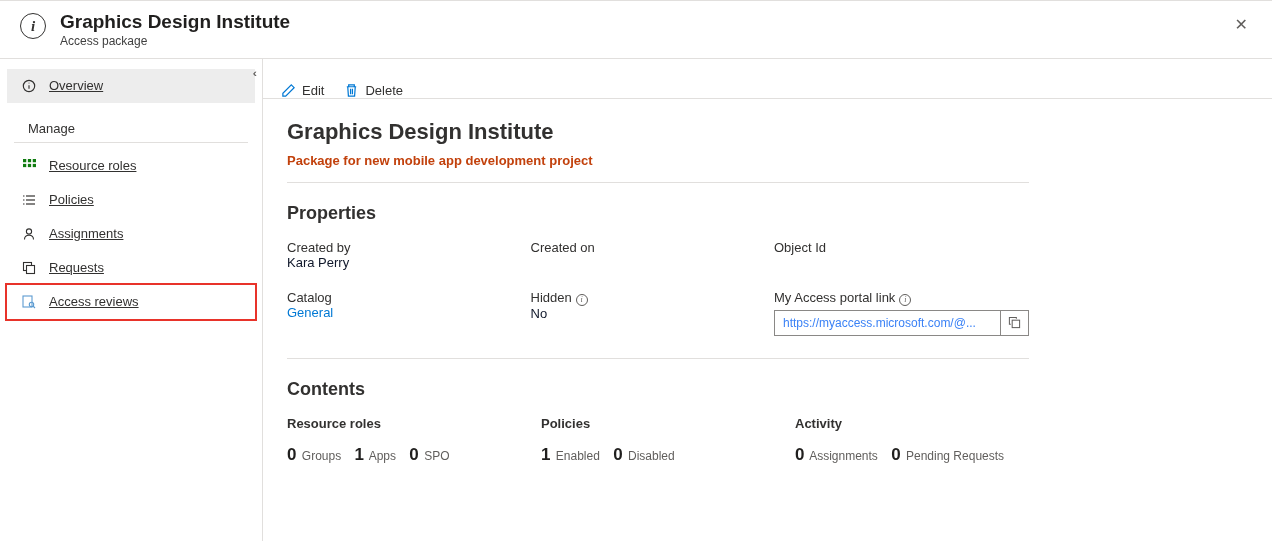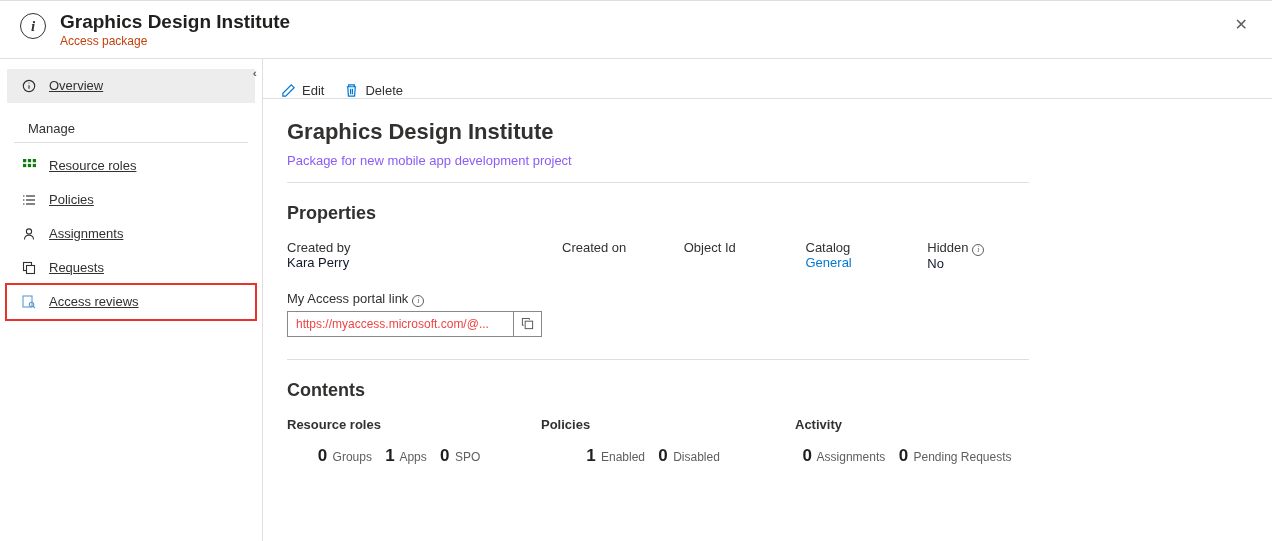--- a/index.html
+++ b/index.html
@@ -1,51 +1,51 @@
 <!DOCTYPE html>
 <html><head>
 <meta charset="utf-8">
 <style>
   * { box-sizing: border-box; margin: 0; padding: 0; }
   body { font-family: "Segoe UI", -apple-system, sans-serif; font-size: 13px; color: #323130; background: #fff; width: 1272px; height: 541px; overflow: hidden; }
   .header { display: flex; align-items: flex-start; padding: 10px 16px 10px 20px; border-top: 1px solid #e1dfdd; border-bottom: 1px solid #e1dfdd; }
   .header-icon { width: 26px; height: 26px; border: 1.8px solid #323130; border-radius: 50%; display: flex; align-items: center; justify-content: center; margin-right: 14px; margin-top: 2px; font-family: "Times New Roman", serif; font-style: italic; font-weight: bold; font-size: 15px; flex-shrink: 0;}
   .header-titles { flex: 1; display:flex; flex-direction:column; }
   .header-title { font-size: 19px; font-weight: 600; color: #201f1e; line-height: 1.2;}
-  .header-subtitle { font-size: 12px; color: #c2410c; margin-top: 0; }
+  .header-subtitle { font-size: 12px; color: #404040; margin-top: 0; }
   .close-x { font-size: 16px; color: #605e5c; cursor: pointer; padding: 4px 8px; align-self: flex-start;}
   .body { display: flex; height: calc(100% - 48px); }
   .sidebar { width: 263px; border-right: 1px solid #e1dfdd; position: relative; padding-top: 10px;}
   .collapse-chevron { position: absolute; top: 8px; right: 8px; font-size: 11px; color: #605e5c; cursor:pointer; letter-spacing:-3px;}
   .side-item { display: flex; align-items: center; height: 34px; padding: 0 14px; cursor: pointer; margin: 0 7px; text-decoration: underline; }
   .side-item.selected { background: #ededed; }
   .side-item .icon { width: 16px; height:16px; margin-right: 12px; display:flex; align-items:center; justify-content:center; color:#323130;}
   .side-item.highlighted { outline: 2px solid #e8332a; outline-offset: 0; margin: 0 7px; }
   .side-section { font-size: 13px; font-weight: 400; color: #323130; padding: 18px 14px 6px 14px; border-bottom: 1px solid #e1dfdd; margin: 0 14px 6px 14px;}
   .side-label { font-size: 13px; }
   .main { flex: 1; padding: 0 0 0 0; overflow:auto;}
   .toolbar { display:flex; align-items:flex-end; height: 40px; padding: 0 18px; border-bottom: 1px solid #e1dfdd;}
   .tool-btn { display:flex; align-items:center; margin-right: 20px; cursor:pointer; font-size: 13px; color:#323130;}
   .tool-btn .ticon { width:15px; height:15px; margin-right:6px; color:#0078d4;}
   .content { padding: 20px 24px 0 24px; max-width: 790px;}
   .page-title { font-size: 22px; font-weight: 700; margin-bottom: 8px; }
-  .page-desc { font-size: 13px; color: #8b5cf6; margin-bottom: 8px; }
+  .page-desc { font-size: 13px; color: #c2410c; margin-bottom: 8px; font-weight: bold; }
   hr.sep { border:0; border-top: 1px solid #e1dfdd; margin: 14px 0 20px 0;}
   .section-title { font-size: 18px; font-weight: 700; margin-bottom: 16px; }
-  .prop-grid { display:grid; grid-template-columns: repeat(5, 1fr); row-gap: 6px; column-gap: 20px; margin-bottom: 22px;}
+  .prop-grid { display:grid; grid-template-columns: repeat(3, 1fr); row-gap: 6px; column-gap: 20px; margin-bottom: 22px;}
   .prop-label { font-size: 13px; color: #323130; }
   .prop-value { font-size: 13px; color: #0f172a; margin-bottom: 14px;}
   .prop-value.link { color: #0078d4; cursor:pointer;}
   .info-dot { display:inline-flex; width:12px; height:12px; border:1px solid #605e5c; border-radius:50%; align-items:center; justify-content:center; font-size:8px; margin-left:4px; color:#605e5c; font-style:italic; font-family:serif; line-height:1;}
   .url-box { display:flex; align-items:center; border:1px solid #8a8886; height:26px; width: 255px; margin-top:4px;}
-  .url-box input { border:0; flex:1; padding: 0 8px; font-size:12px; color:#ef4444; outline:none; text-overflow: ellipsis; min-width:0;}
+  .url-box input { border:0; flex:1; padding: 0 8px; font-size:12px; color:#3b82f6; outline:none; text-overflow: ellipsis; min-width:0;}
   .url-box .copy { width:28px; height:100%; border-left:1px solid #8a8886; display:flex; align-items:center; justify-content:center; cursor:pointer; color:#605e5c;}
   .contents-grid { display:grid; grid-template-columns: repeat(3, 1fr); column-gap: 20px;}
   .col-head { font-size: 13px; font-weight: 600; margin-bottom: 14px;}
-  .metric { font-size: 12px; color:#605e5c;text-align:center;}
+  .metric { font-size: 12px; color:#605e5c;}
   .metric .num { font-size: 17px; font-weight: 700; color:#201f1e; margin-right:2px;}
   .metric span.group { margin-right: 10px;}
   svg { display:block; }
 </style>
 </head>
 <body>
 
 <div class="header">
   <div class="header-icon">i</div>
   <div class="header-titles">

